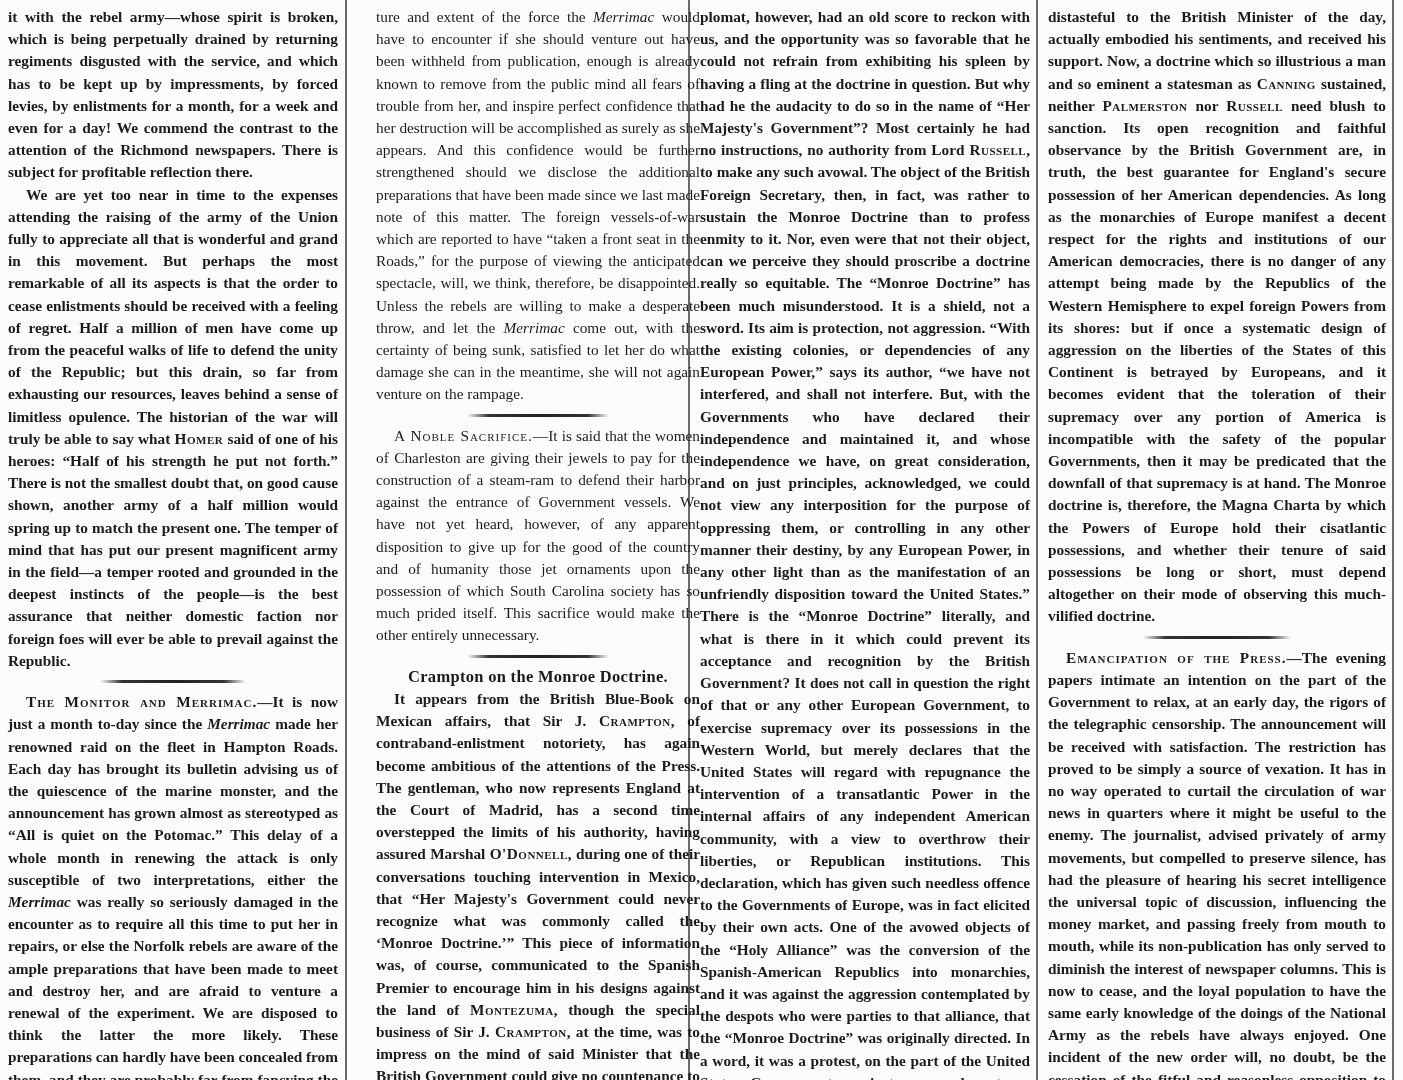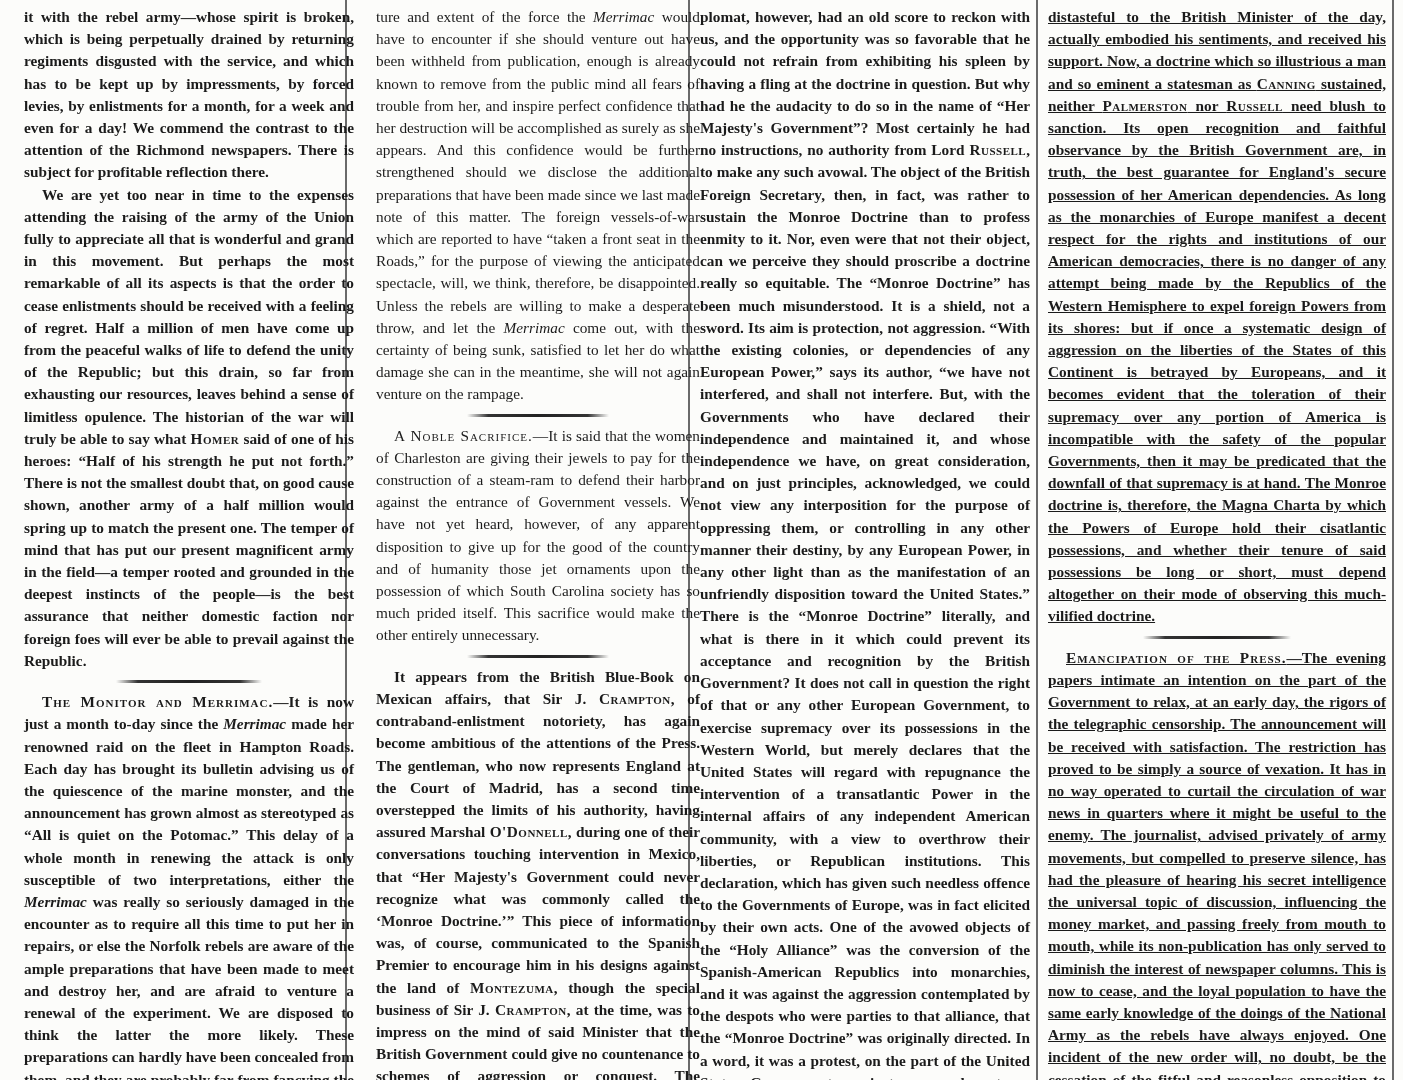--- a/index.html
+++ b/index.html
@@ -12,24 +12,24 @@
   .page {
     position: relative; width: 1403px; height: 1080px;
     background: #fcfcfa;
   }
   .col {
     position: absolute; top: 0; height: 1080px; box-sizing: border-box;
     padding: 6px 6px 0 8px;
     font-size: 15.3px; line-height: 22.2px;
     text-align: justify; hyphens: manual;
   }
-  .col1 { left: 16px; width: 344px; }
+  .col1 { left: 0; width: 344px; }
   .col2 { left: 368px; width: 338px; }
   .col3 { left: 692px; width: 344px; }
-  .col4 { left: 1040px; width: 352px; text-decoration: underline; }
+  .col4 { left: 1040px; width: 352px; }
   .rule {
     position: absolute; top: 0; width: 2px; background: #3a3a3a; opacity: .75;
   }
   .p { margin: 0; text-indent: 0; }
   .p.ind { text-indent: 18px; }
   .smallcaps { font-variant: small-caps; letter-spacing: .5px; }
   .ital { font-style: italic; }
   .sep {
     height: 3px; margin: 8px auto 8px auto; width: 44%;
     background: linear-gradient(90deg, transparent, #333 15%, #222 50%, #333 85%, transparent);
@@ -56,20 +56,21 @@
     <p class="p ind"><span>We are yet too near in time to the expenses attending the raising of the army of the Union fully to appreciate all that is wonderful and grand in this movement. But perhaps the most remarkable of all its aspects is that the order to cease enlistments should be received with a feeling of regret. Half a million of men have come up from the peaceful walks of life to defend the unity of the Republic; but this drain, so far from exhausting our resources, leaves behind a sense of limitless opulence. The historian of the war will truly be able to say what </span><span class="smallcaps">Homer</span><span> said of one of his heroes: “Half of his strength he put not forth.” There is not the smallest doubt that, on good cause shown, another army of a half million would spring up to match the present one. The temper of mind that has put our present magnificent army in the field—a temper rooted and grounded in the deepest instincts of the people—is the best assurance that neither domestic faction nor foreign foes will ever be able to prevail against the Republic.</span></p>
     <div class="sep"></div>
     <p class="p ind"><span class="lead-caps">The Monitor and Merrimac.</span><span>—It is now just a month to-day since the </span><span class="ital">Merrimac</span><span> made her renowned raid on the fleet in Hampton Roads. Each day has brought its bulletin advising us of the quiescence of the marine monster, and the announcement has grown almost as stereotyped as “All is quiet on the Potomac.” This delay of a whole month in renewing the attack is only susceptible of two interpretations, either the </span><span class="ital">Merrimac</span><span> was really so seriously damaged in the encounter as to require all this time to put her in repairs, or else the Norfolk rebels are aware of the ample preparations that have been made to meet and destroy her, and are afraid to venture a renewal of the experiment. We are disposed to think the latter the more likely. These preparations can hardly have been concealed from them, and they are probably far from fancying the outlook of things in the vicinity of Fortress Monroe. Though the na-</span></p>
   </div>
 
   <div class="col col2">
     <p class="p"><span>ture and extent of the force the </span><span class="ital">Merrimac</span><span> would have to encounter if she should venture out have been withheld from publication, enough is already known to remove from the public mind all fears of trouble from her, and inspire perfect confidence that her destruction will be accomplished as surely as she appears. And this confidence would be further strengthened should we disclose the additional preparations that have been made since we last made note of this matter. The foreign vessels-of-war which are reported to have “taken a front seat in the Roads,” for the purpose of viewing the anticipated spectacle, will, we think, therefore, be disappointed. Unless the rebels are willing to make a desperate throw, and let the </span><span class="ital">Merrimac</span><span> come out, with the certainty of being sunk, satisfied to let her do what damage she can in the meantime, she will not again venture on the rampage.</span></p>
     <div class="sep"></div>
     <p class="p ind"><span class="lead-caps">A Noble Sacrifice.</span><span>—It is said that the women of Charleston are giving their jewels to pay for the construction of a steam-ram to defend their harbor against the entrance of Government vessels. We have not yet heard, however, of any apparent disposition to give up for the good of the country and of humanity those jet ornaments upon the possession of which South Carolina society has so much prided itself. This sacrifice would make the other entirely unnecessary.</span></p>
     <div class="sep"></div>
+    <div class="headline">Crampton on the Monroe Doctrine.</div>
     <p class="p ind body-text"><span>It appears from the British Blue-Book on Mexican affairs, that Sir J. </span><span class="smallcaps">Crampton</span><span>, of contraband-enlistment notoriety, has again become ambitious of the attentions of the Press. The gentleman, who now represents England at the Court of Madrid, has a second time overstepped the limits of his authority, having assured Marshal </span><span class="smallcaps">O'Donnell</span><span>, during one of their conversations touching intervention in Mexico, that “Her Majesty's Government could never recognize what was commonly called the ‘Monroe Doctrine.’” This piece of information was, of course, communicated to the Spanish Premier to encourage him in his designs against the land of </span><span class="smallcaps">Montezuma</span><span>, though the special business of Sir J. </span><span class="smallcaps">Crampton</span><span>, at the time, was to impress on the mind of said Minister that the British Government could give no countenance to schemes of aggression or conquest. The distinguished di-</span></p>
   </div>
 
   <div class="col col3 body-text">
     <p class="p"><span>plomat, however, had an old score to reckon with us, and the opportunity was so favorable that he could not refrain from exhibiting his spleen by having a fling at the doctrine in question. But why had he the audacity to do so in the name of “Her Majesty's Government”? Most certainly he had no instructions, no authority from Lord </span><span class="smallcaps">Russell</span><span>, to make any such avowal. The object of the British Foreign Secretary, then, in fact, was rather to sustain the Monroe Doctrine than to profess enmity to it. Nor, even were that not their object, can we perceive they should proscribe a doctrine really so equitable. The “Monroe Doctrine” has been much misunderstood. It is a shield, not a sword. Its aim is protection, not aggression. “With the existing colonies, or dependencies of any European Power,” says its author, “we have not interfered, and shall not interfere. But, with the Governments who have declared their independence and maintained it, and whose independence we have, on great consideration, and on just principles, acknowledged, we could not view any interposition for the purpose of oppressing them, or controlling in any other manner their destiny, by any European Power, in any other light than as the manifestation of an unfriendly disposition toward the United States.” There is the “Monroe Doctrine” literally, and what is there in it which could prevent its acceptance and recognition by the British Government? It does not call in question the right of that or any other European Government, to exercise supremacy over its possessions in the Western World, but merely declares that the United States will regard with repugnance the intervention of a transatlantic Power in the internal affairs of any independent American community, with a view to overthrow their liberties, or Republican institutions. This declaration, which has given such needless offence to the Governments of Europe, was in fact elicited by their own acts. One of the avowed objects of the “Holy Alliance” was the conversion of the Spanish-American Republics into monarchies, and it was against the aggression contemplated by the despots who were parties to that alliance, that the “Monroe Doctrine” was originally directed. In a word, it was a protest, on the part of the United States Government, against any such outrage then, or in the future—a protest which, so far from being</span></p>
   </div>
 
   <div class="col col4 body-text">
     <p class="p"><span>distasteful to the British Minister of the day, actually embodied his sentiments, and received his support. Now, a doctrine which so illustrious a man and so eminent a statesman as </span><span class="smallcaps">Canning</span><span> sustained, neither </span><span class="smallcaps">Palmerston</span><span> nor </span><span class="smallcaps">Russell</span><span> need blush to sanction. Its open recognition and faithful observance by the British Government are, in truth, the best guarantee for England's secure possession of her American dependencies. As long as the monarchies of Europe manifest a decent respect for the rights and institutions of our American democracies, there is no danger of any attempt being made by the Republics of the Western Hemisphere to expel foreign Powers from its shores: but if once a systematic design of aggression on the liberties of the States of this Continent is betrayed by Europeans, and it becomes evident that the toleration of their supremacy over any portion of America is incompatible with the safety of the popular Governments, then it may be predicated that the downfall of that supremacy is at hand. The Monroe doctrine is, therefore, the Magna Charta by which the Powers of Europe hold their cisatlantic possessions, and whether their tenure of said possessions be long or short, must depend altogether on their mode of observing this much-vilified doctrine.</span></p>
     <div class="sep"></div>

